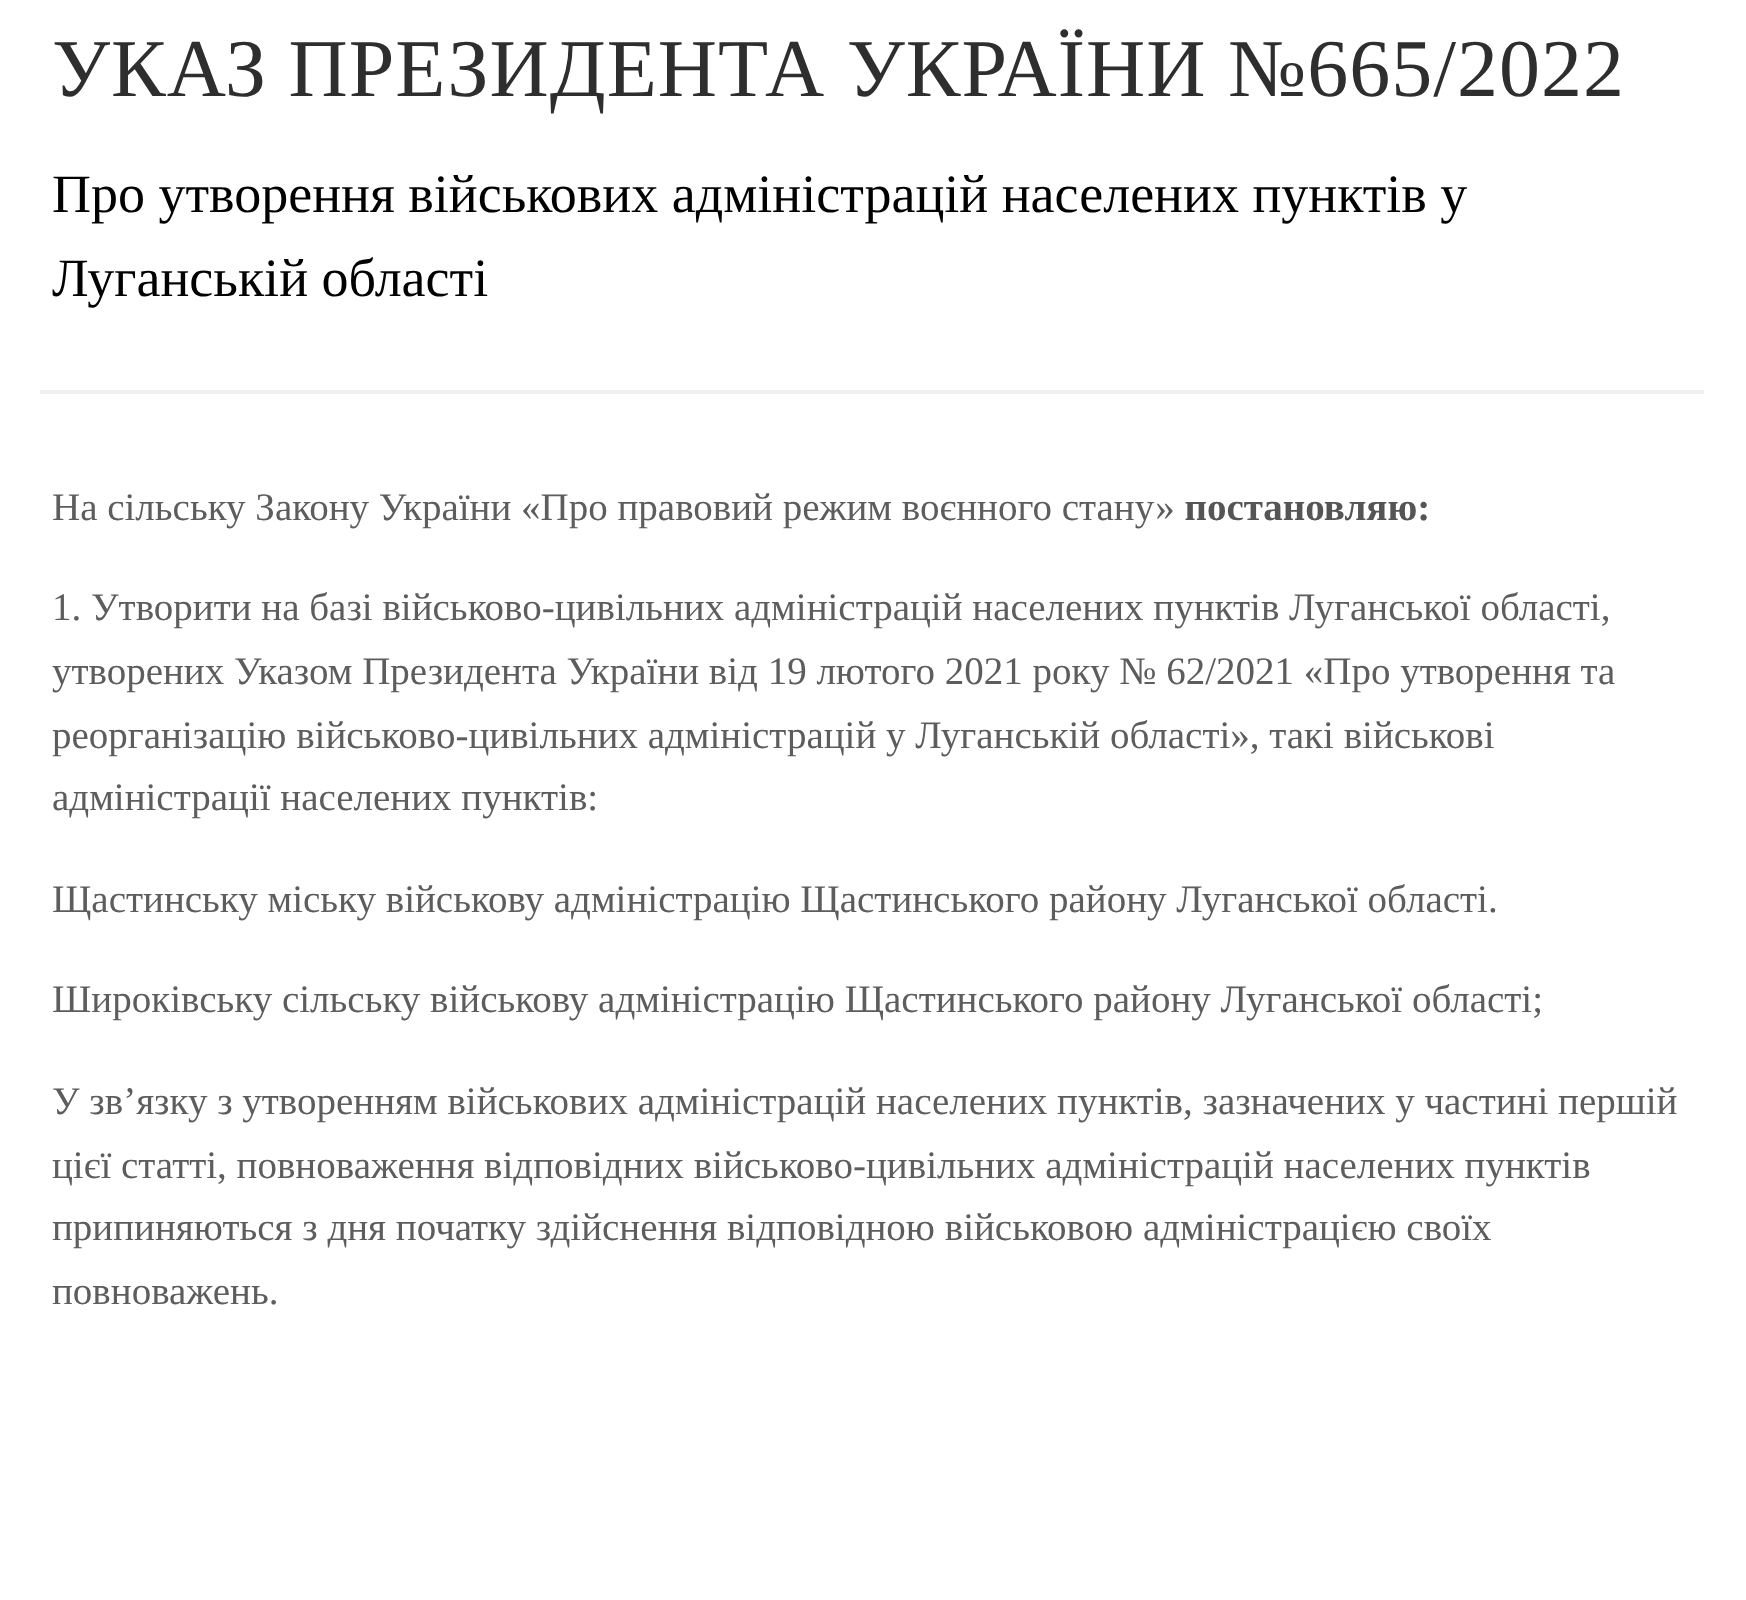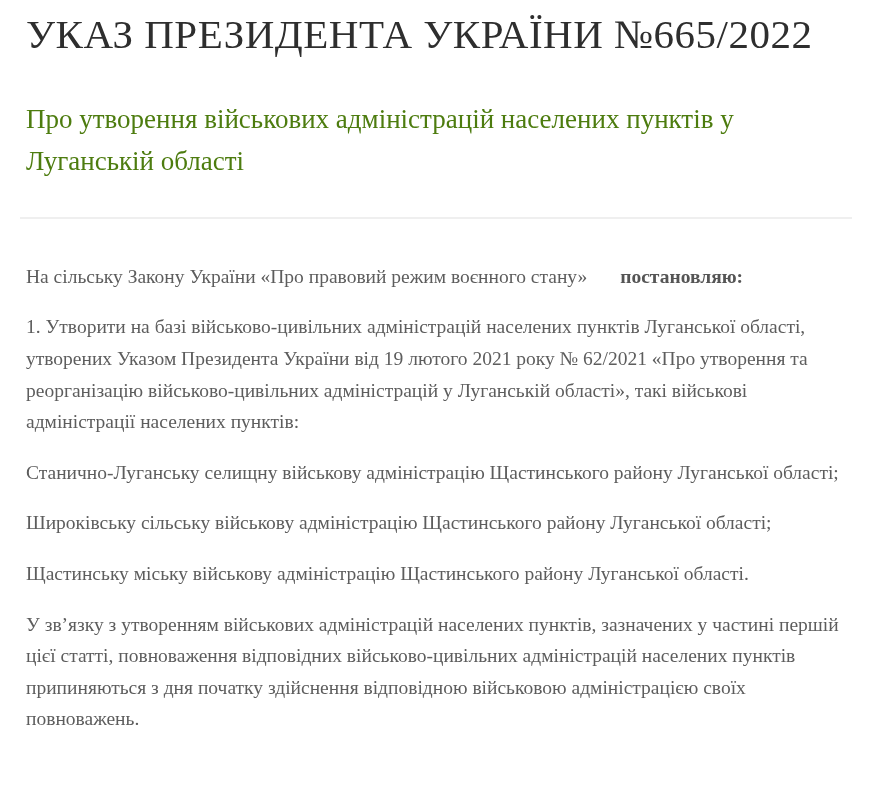--- a/index.html
+++ b/index.html
@@ -22,24 +22,24 @@
   h1.decree-title {
     font-size: 41px;
     font-weight: 400;
     letter-spacing: 0.5px;
     color: #2e2e2e;
     line-height: 1.2;
     margin-top: 4px;
     white-space: nowrap;
   }
   h2.decree-subtitle {
-    margin-top: 40px;
+    margin-top: 18px;
     font-size: 27px;
     font-weight: 400;
-    color: #4d7c0f;
+    color: #000000;
     line-height: 1.55;
     max-width: 815px;
   }
   hr.divider {
     border: none;
     border-top: 2px solid #efefef;
     margin: 34px 0 0 -6px;
     width: 832px;
   }
   .body-text {
@@ -48,43 +48,41 @@
     color: #5d5d5d;
     font-size: 19.5px;
     line-height: 1.62;
   }
   .body-text p {
     margin-bottom: 19px;
   }
   .body-text strong {
     font-weight: 700;
     color: #555555;
-    margin-left: 28px;
   }
 </style>
 </head>
 <body>
 
 <div class="page">
 
   <h1 class="decree-title">УКАЗ ПРЕЗИДЕНТА УКРАЇНИ №665/2022</h1>
 
   <h2 class="decree-subtitle">Про утворення військових адміністрацій населених пунктів у Луганській області</h2>
 
   <hr class="divider">
 
   <div class="body-text">
 
     <p><span>На сільську Закону України «Про правовий режим воєнного стану» </span><strong>постановляю:</strong></p>
 
     <p>1. Утворити на базі військово-цивільних адміністрацій населених пунктів Луганської області, утворених Указом Президента України від 19 лютого 2021 року № 62/2021 «Про утворення та реорганізацію військово-цивільних адміністрацій у Луганській області», такі військові адміністрації населених пунктів:</p>
 
 
-    <p>Станично-Луганську селищну військову адміністрацію Щастинського району Луганської області;</p>
+
+    <p>Щастинську міську військову адміністрацію Щастинського району Луганської області.</p>
 
     <p>Широківську сільську військову адміністрацію Щастинського району Луганської області;</p>
-
-    <p>Щастинську міську військову адміністрацію Щастинського району Луганської області.</p>
 
     <p>У зв’язку з утворенням військових адміністрацій населених пунктів, зазначених у частині першій цієї статті, повноваження відповідних військово-цивільних адміністрацій населених пунктів припиняються з дня початку здійснення відповідною військовою адміністрацією своїх повноважень.</p>
 
   </div>
 </div>
 
 </body></html>

